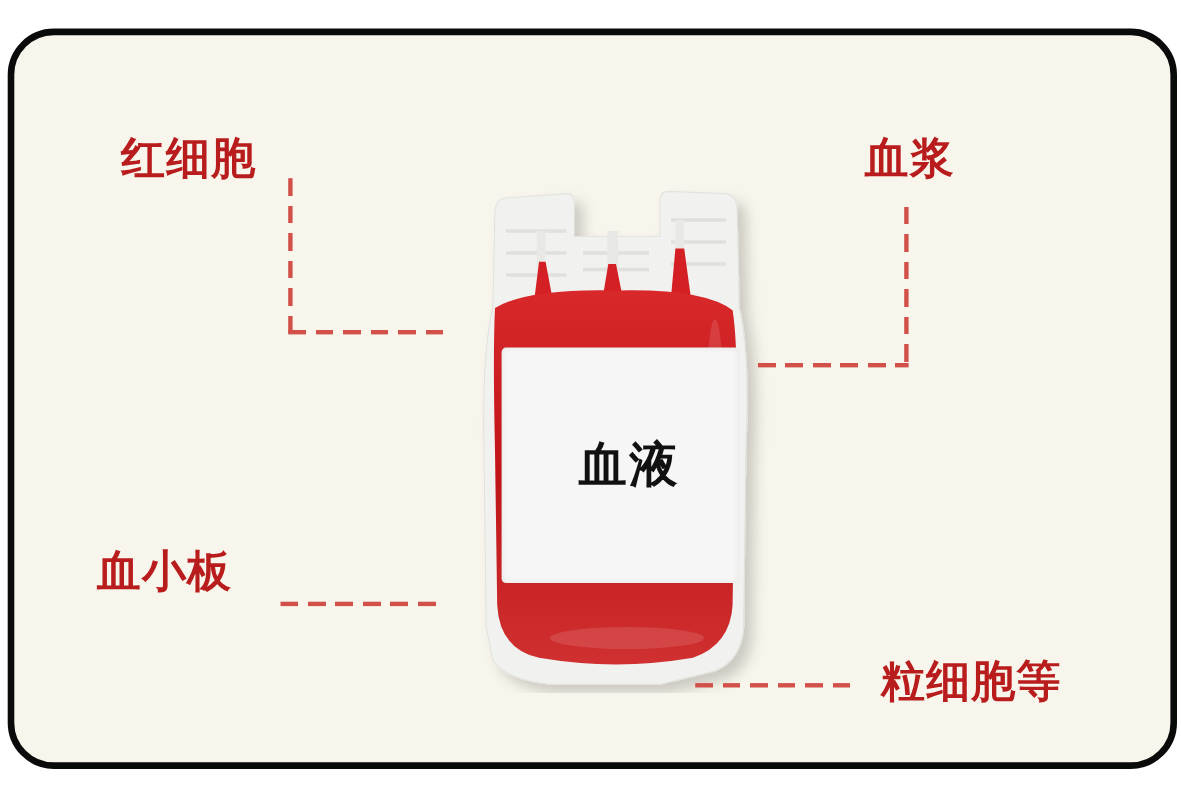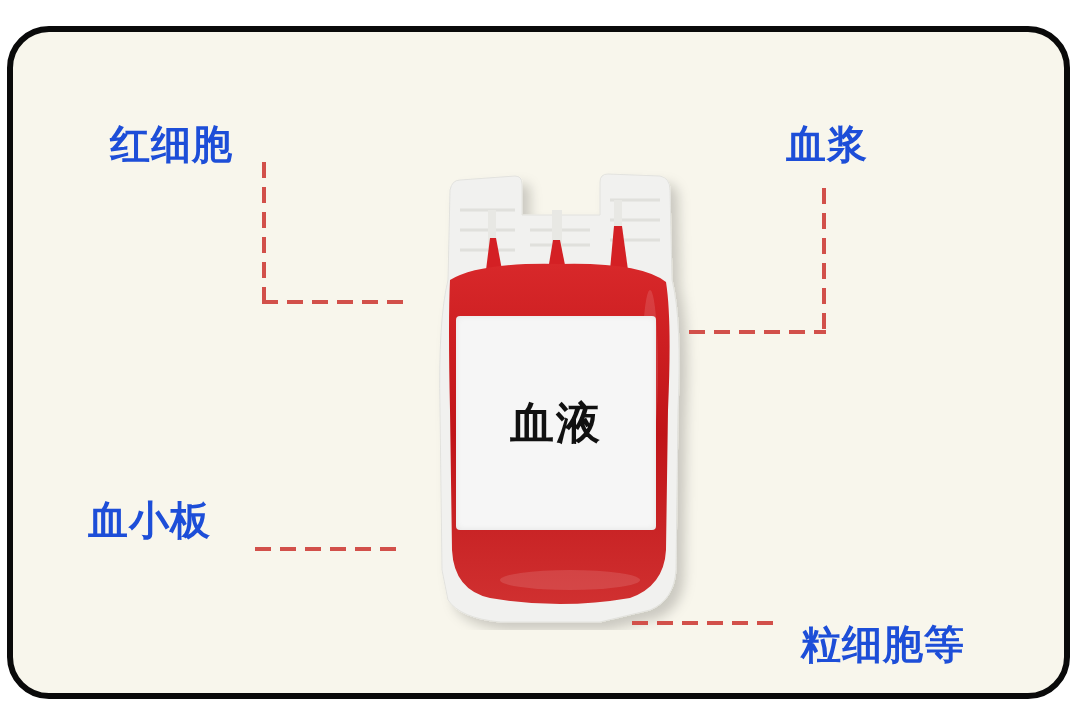--- a/index.html
+++ b/index.html
@@ -5,32 +5,33 @@
     html, body { margin: 0; padding: 0; }
     body {
       width: 1074px; height: 724px; background: #ffffff; position: relative; overflow: hidden;
       font-family: "DejaVu Sans", "Liberation Sans", sans-serif;
     }
     .frame {
       position: absolute; left: 7px; top: 26px; width: 1051px; height: 661px;
       border: 6px solid #0a0a0a; border-radius: 42px; background: #f8f6ec;
     }
     .label {
-      position: absolute; font-size: 40px; font-weight: bold; color: #1d4ed8; line-height: 1;
+      position: absolute; font-size: 40px; font-weight: bold; color: #b91c1c; line-height: 1;
       letter-spacing: 1px; white-space: nowrap;
     }
     .dash-h { position: absolute; height: 4px;
       background: repeating-linear-gradient(90deg, #d2504a 0 16px, transparent 16px 25px); }
     .dash-v { position: absolute; width: 4px;
       background: repeating-linear-gradient(180deg, #d2504a 0 16px, transparent 16px 25px); }
     .bag { position: absolute; left: 420px; top: 170px; width: 280px; height: 460px; }
     .bag-label {
       position: absolute; left: 456px; top: 316px; width: 200px; height: 214px; background: #f6f6f6;
       border-radius: 4px; display: flex; flex-direction: row; align-items: center; justify-content: center;
       box-shadow: inset 0 0 6px rgba(0,0,0,0.08);
+      padding-left: 16px;
     }
     .bag-label span { font-size: 44px; font-weight: bold; color: #111; line-height: 1.15; letter-spacing: 2px; }
   </style>
 </head>
 <body>
 
 <div class="frame"></div>
 
 <svg class="bag" viewBox="0 0 280 460" xmlns="http://www.w3.org/2000/svg">
   <defs>
@@ -77,14 +78,14 @@
 <div class="dash-v" style="left:262px; top:162px; height:142px;"></div>
 <div class="dash-h" style="left:262px; top:300px; width:142px;"></div>
 
 <div class="label" style="left:786px; top:124px;">血浆</div>
 <div class="dash-v" style="left:822px; top:188px; height:146px;"></div>
 <div class="dash-h" style="left:689px; top:330px; width:137px;"></div>
 
 <div class="label" style="left:88px; top:500px;">血小板</div>
 <div class="dash-h" style="left:255px; top:547px; width:142px;"></div>
 
-<div class="label" style="left:801px; top:600px;margin-top:24px;">粒细胞等</div>
+<div class="label" style="left:801px; top:600px;">粒细胞等</div>
 <div class="dash-h" style="left:632px; top:621px; width:142px;"></div>
 
 </body></html>

